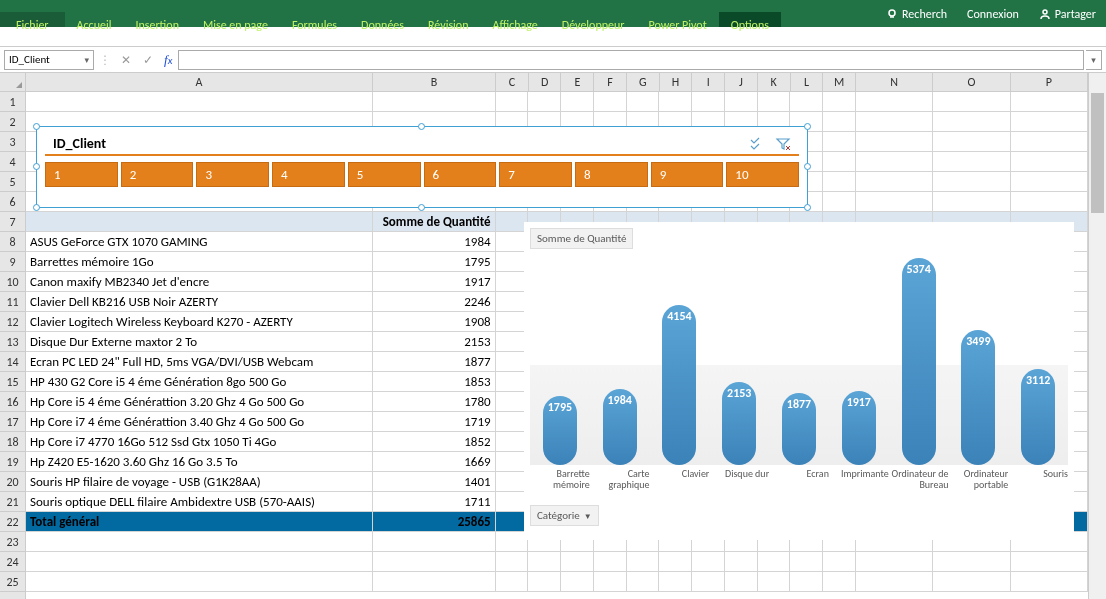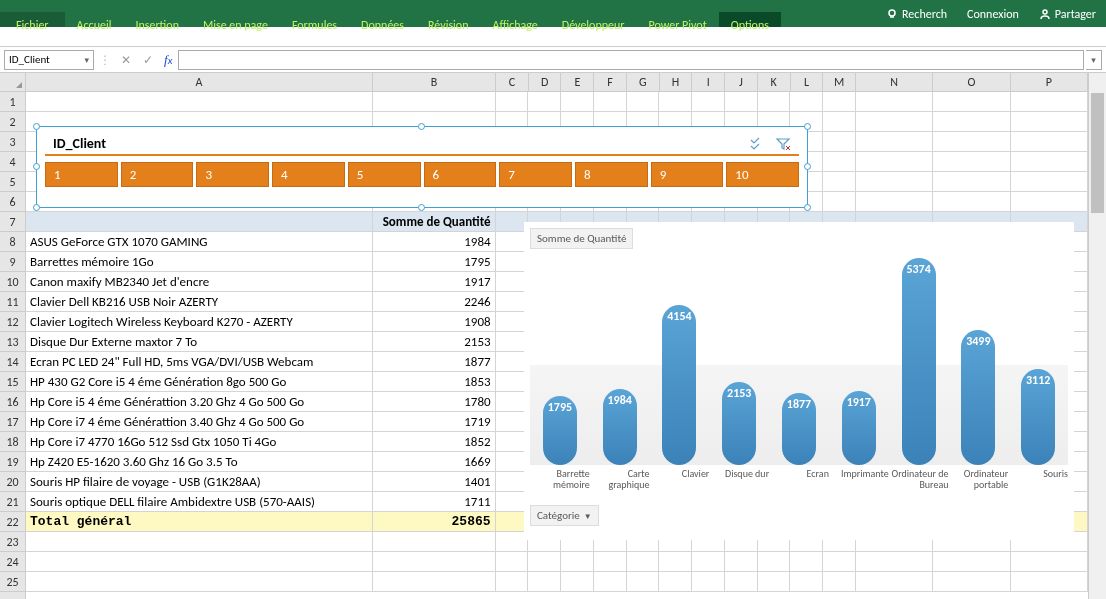--- a/index.html
+++ b/index.html
@@ -32,21 +32,21 @@
 .colheads { position: absolute; top: 0; left: 26px; right: 18px; height: 19px; display: flex; background: #e6e6e6; border-bottom: 1px solid #ccc; }
 .colheads .ch { border-right: 1px solid #ccc; font-size: 12px; color: #333; display: flex; align-items: center; justify-content: center; background: #e6e6e6; }
 .corner { position: absolute; top: 0; left: 0; width: 26px; height: 19px; background: #e6e6e6; border-right: 1px solid #ccc; border-bottom: 1px solid #ccc; }
 .corner::after { content: ""; position: absolute; right: 3px; bottom: 3px; border-left: 6px solid transparent; border-bottom: 6px solid #999; }
 .rowheads { position: absolute; top: 19px; left: 0; width: 26px; bottom: 0; background: #e6e6e6; border-right: 1px solid #ccc; }
 .rowheads .rh { height: 20px; border-bottom: 1px solid #ccc; font-size: 12px; color: #333; display: flex; align-items: center; justify-content: center; }
 .grid { position: absolute; top: 19px; left: 26px; right: 18px; bottom: 0; }
 .row { display: flex; height: 20px; }
 .cell { border-right: 1px solid #d4d4d4; border-bottom: 1px solid #d4d4d4; font-size: 13px; padding: 2px 4px; overflow: hidden; white-space: nowrap; display: flex; align-items: center; }
 .row.header .cell { background: #dce6f1; font-weight: 600; }
-.row.total .cell { background: #fef9c3; font-weight: 700; font-family: Liberation Mono, monospace; }
+.row.total .cell { background: #0369a1; font-weight: 700; }
 .num { justify-content: flex-end; }
 .colA { width: 350px; }
 .colB { width: 124px; }
 .colSmall { width: 33px; }
 .colN { width: 78px; }
 .colO { width: 78px; }
 .colP { width: 78px; }
 
 
 .vscroll { position: absolute; top: 0; right: 0; width: 18px; bottom: 0; background: #f0f0f0; border-left: 1px solid #ccc; }
@@ -391,21 +391,21 @@
         <div class="cell colSmall"></div>
         <div class="cell colSmall"></div>
         <div class="cell colSmall"></div>
         <div class="cell colSmall"></div>
         <div class="cell colSmall"></div>
         <div class="cell colN"></div>
         <div class="cell colO"></div>
         <div class="cell colP"></div>
       </div>
       <div class="row ">
-        <div class="cell colA">Disque Dur Externe maxtor 7 To</div>
+        <div class="cell colA">Disque Dur Externe maxtor 2 To</div>
         <div class="cell colB num">2153</div>
         <div class="cell colSmall"></div>
         <div class="cell colSmall"></div>
         <div class="cell colSmall"></div>
         <div class="cell colSmall"></div>
         <div class="cell colSmall"></div>
         <div class="cell colSmall"></div>
         <div class="cell colSmall"></div>
         <div class="cell colSmall"></div>
         <div class="cell colSmall"></div>

